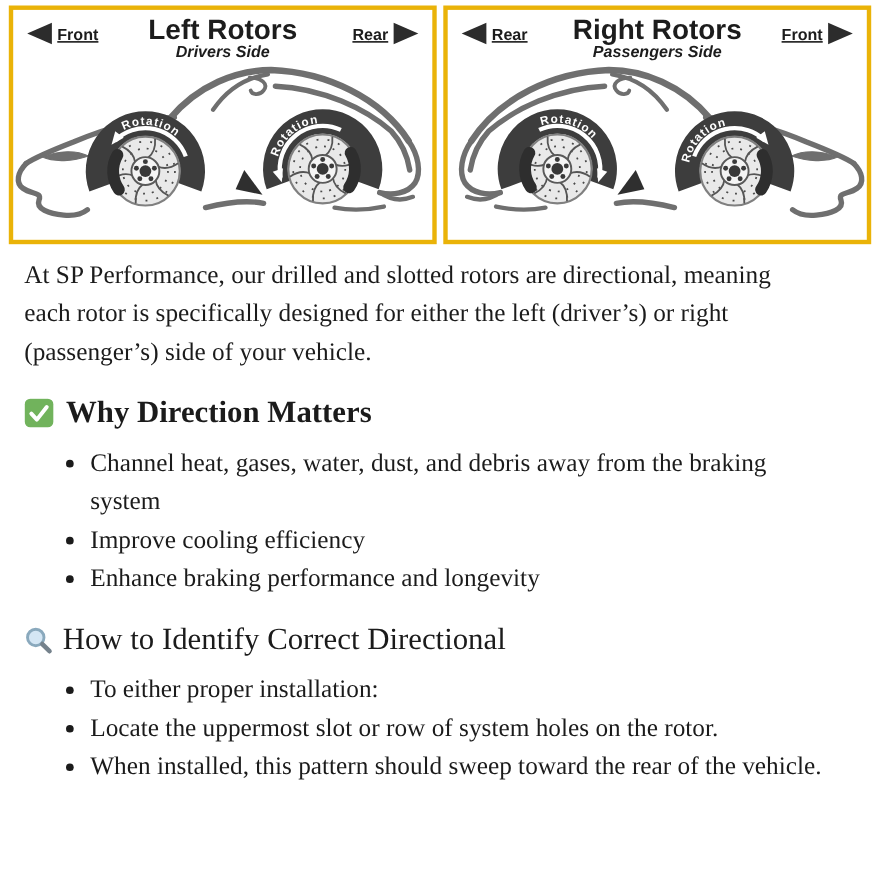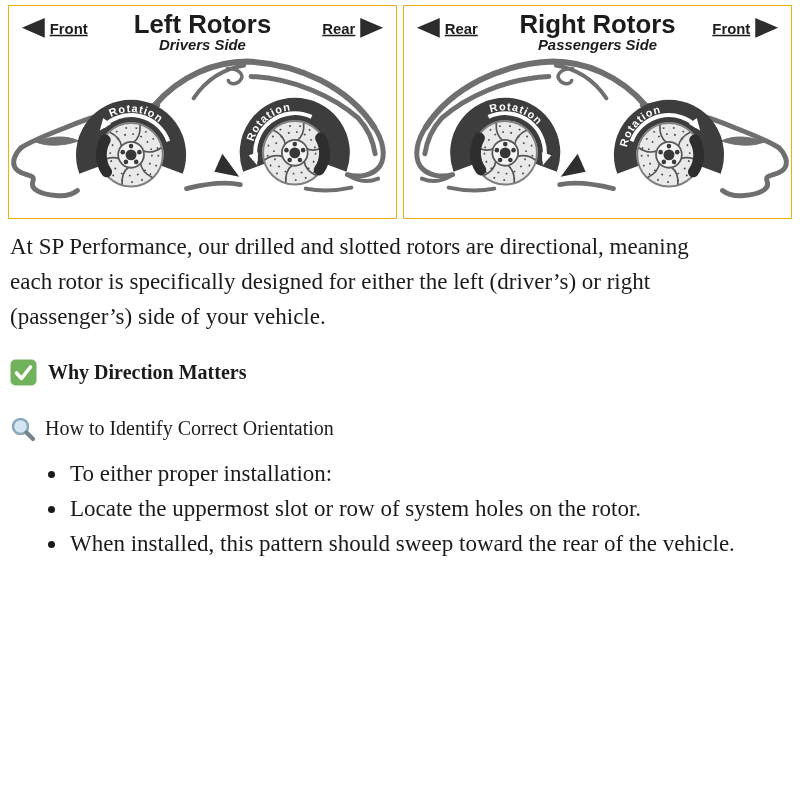--- a/index.html
+++ b/index.html
@@ -2,26 +2,26 @@
 <html><head>
 <meta charset="utf-8">
 <style>
   html,body{margin:0;padding:0;}
   body{
     width:800px;height:800px;background:#ffffff;
     font-family:"Liberation Serif", serif;color:#1b1b1b;
     overflow:hidden;
   }
   .diagram{display:flex;gap:6px;padding:5px 8px 0 8px;}
-  .panel{flex:1;border:1px solid #eab308;background:#fff;}
+  .panel{flex:1;border:4px solid #eab308;background:#fff;}
   .panel svg{display:block;width:100%;height:auto;}
   .defs-holder{position:absolute;width:0;height:0;overflow:hidden;}
-  .content{padding:0 10px;box-sizing:border-box;font-family:Liberation Serif, serif;}
+  .content{padding:0 22px;box-sizing:border-box;font-family:Liberation Serif, serif;}
   .intro{font-size:23px;line-height:35px;margin:10px 0 0 0;max-width:718px;}
-  h2{font-size:20px;line-height:35px;margin:21px 0 0 0;display:flex;align-items:center;gap:11px;font-weight:bold;}
+  h2{font-size:28px;line-height:35px;margin:21px 0 0 0;display:flex;align-items:center;gap:11px;font-weight:bold;}
   h2.light{font-weight:normal;gap:9px;}
   .lead{font-size:23px;line-height:35px;margin:14px 0 0 0;}
   ul{margin:10px 0 0 0;padding-left:58px;font-size:23px;line-height:35px;max-width:735px;box-sizing:border-box;}
   li{padding-left:2px;}
   .emoji-icon{display:inline-flex;flex:0 0 auto;}
   .panel-title{font-family:"Liberation Sans", sans-serif;font-weight:bold;font-size:26px;fill:#1c1c1c;}
   .panel-subtitle{font-family:"Liberation Sans", sans-serif;font-weight:bold;font-style:italic;font-size:15px;fill:#1c1c1c;}
   .dir-label{font-family:"Liberation Sans", sans-serif;font-weight:bold;font-size:15px;fill:#1c1c1c;text-decoration:underline;}
   .rot-text{font-family:"Liberation Sans", sans-serif;font-weight:bold;font-size:11px;fill:#ffffff;letter-spacing:1px;}
   .rot-arrow{stroke:#ffffff;stroke-width:4;fill:none;}
@@ -153,29 +153,34 @@
       <span class="emoji-icon">
         <svg width="27" height="27" viewBox="0 0 27 27">
           <rect x="0.5" y="0.5" width="26" height="26" rx="5" fill="#71b35c"></rect>
           <path d="M6.5,14 L11.5,19.5 L20.5,8" stroke="#ffffff" stroke-width="3.6" fill="none" stroke-linecap="round" stroke-linejoin="round"></path>
         </svg>
       </span>
       <span>Why Direction Matters</span>
     </h2>
 
 
+    <ul>
+      <li>Channel heat, gases, water, dust, and debris away from the braking system</li>
+      <li>Improve cooling efficiency</li>
+      <li>Enhance braking performance and longevity</li>
+    </ul>
 
     <h2 class="light">
       <span class="emoji-icon">
         <svg width="26" height="26" viewBox="0 0 26 26">
           <circle cx="10.5" cy="10.5" r="7.5" fill="#d4e6f4" stroke="#8aa9bd" stroke-width="2.6"></circle>
           <line x1="16.5" y1="16.5" x2="23" y2="23" stroke="#75828c" stroke-width="4.2" stroke-linecap="round"></line>
         </svg>
       </span>
-      <span>How to Identify Correct Orientation</span>
+      <span>How to Identify Correct Directional</span>
     </h2>
 
     <ul>
       <li>To either proper installation:</li>
       <li>Locate the uppermost slot or row of system holes on the rotor.</li>
       <li>When installed, this pattern should sweep toward the rear of the vehicle.</li>
     </ul>
 
   </div>
 </div>

